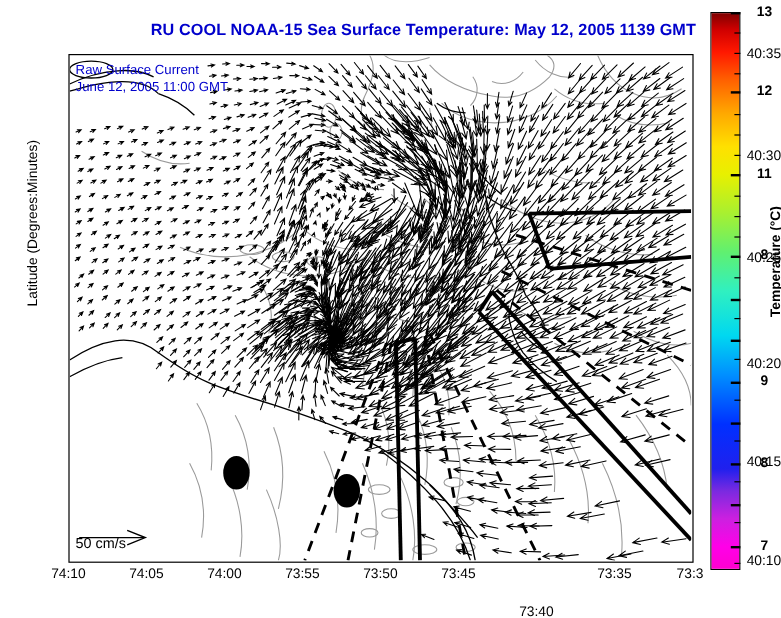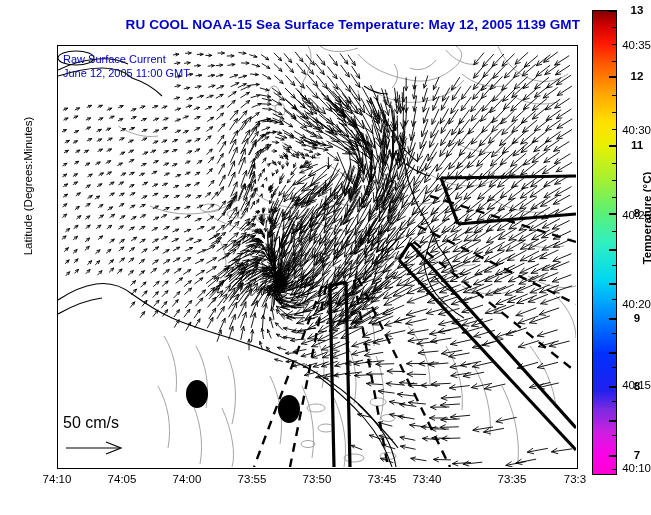--- a/index.html
+++ b/index.html
@@ -140,22 +140,22 @@
     font-size: 11.5px;
     font-weight: bold;
     color: #000;
     transform: rotate(-90deg);
     transform-origin: center center;
     white-space: nowrap;
   }
   .scalebar-text {
     position: absolute;
     left: 5px;
-    top: 368px;
-    font-size: 16px;
+    top: 400px;
+    font-size: 12px;
     color: #000;
     white-space: nowrap;
   }
   svg { display: block; }
 </style>
 </head>
 <body>
 
 <div id="root">
 
@@ -1963,21 +1963,21 @@
   <div class="ytick-label" style="top:298px;">40:20</div>
   <div class="ytick-label" style="top:379px;">40:15</div>
   <div class="ytick-label" style="top:462px;">40:10</div>
 
   <div class="xtick-label" style="left:57px;text-align:center;">74:10</div>
   <div class="xtick-label" style="left:122px;">74:05</div>
   <div class="xtick-label" style="left:187px;">74:00</div>
   <div class="xtick-label" style="left:252px;">73:55</div>
   <div class="xtick-label" style="left:317px;">73:50</div>
   <div class="xtick-label" style="left:382px;">73:45</div>
-  <div class="xtick-label" style="left:427px;">73:40</div>
+  <div class="xtick-label" style="left:447px;margin-top:31px;">73:40</div>
   <div class="xtick-label" style="left:512px;">73:35</div>
   <div class="xtick-label" style="left:575px;">73:3</div>
 
   <div class="ylabel">Latitude (Degrees:Minutes)</div>
 
   <div class="cb">
     <div class="cb-grad" id="cb-grad" style="background: linear-gradient(rgb(128, 0, 0) 0%, rgb(208, 0, 0) 3%, rgb(255, 24, 0) 7%, rgb(255, 96, 0) 12%, rgb(255, 168, 0) 18%, rgb(255, 224, 0) 24%, rgb(232, 240, 0) 29%, rgb(168, 240, 48) 36%, rgb(96, 240, 112) 43%, rgb(48, 240, 192) 50%, rgb(0, 216, 240) 58%, rgb(0, 144, 255) 65%, rgb(0, 48, 255) 74%, rgb(32, 32, 238) 82%, rgb(122, 42, 224) 86%, rgb(204, 32, 224) 91%, rgb(255, 0, 232) 96%, rgb(255, 0, 208) 100%);"></div>
   </div>
   <div id="cb-ticks">
       <div class="cb-tick" style="top: 10px;"></div>

